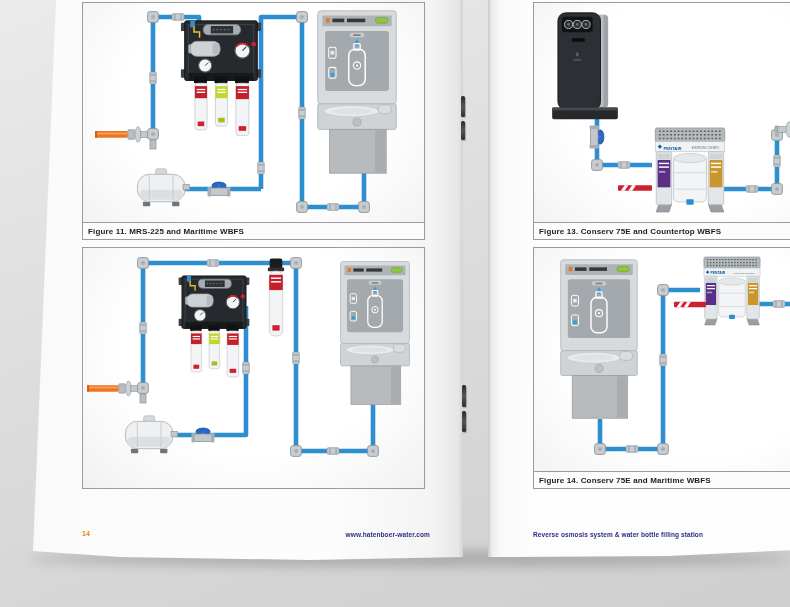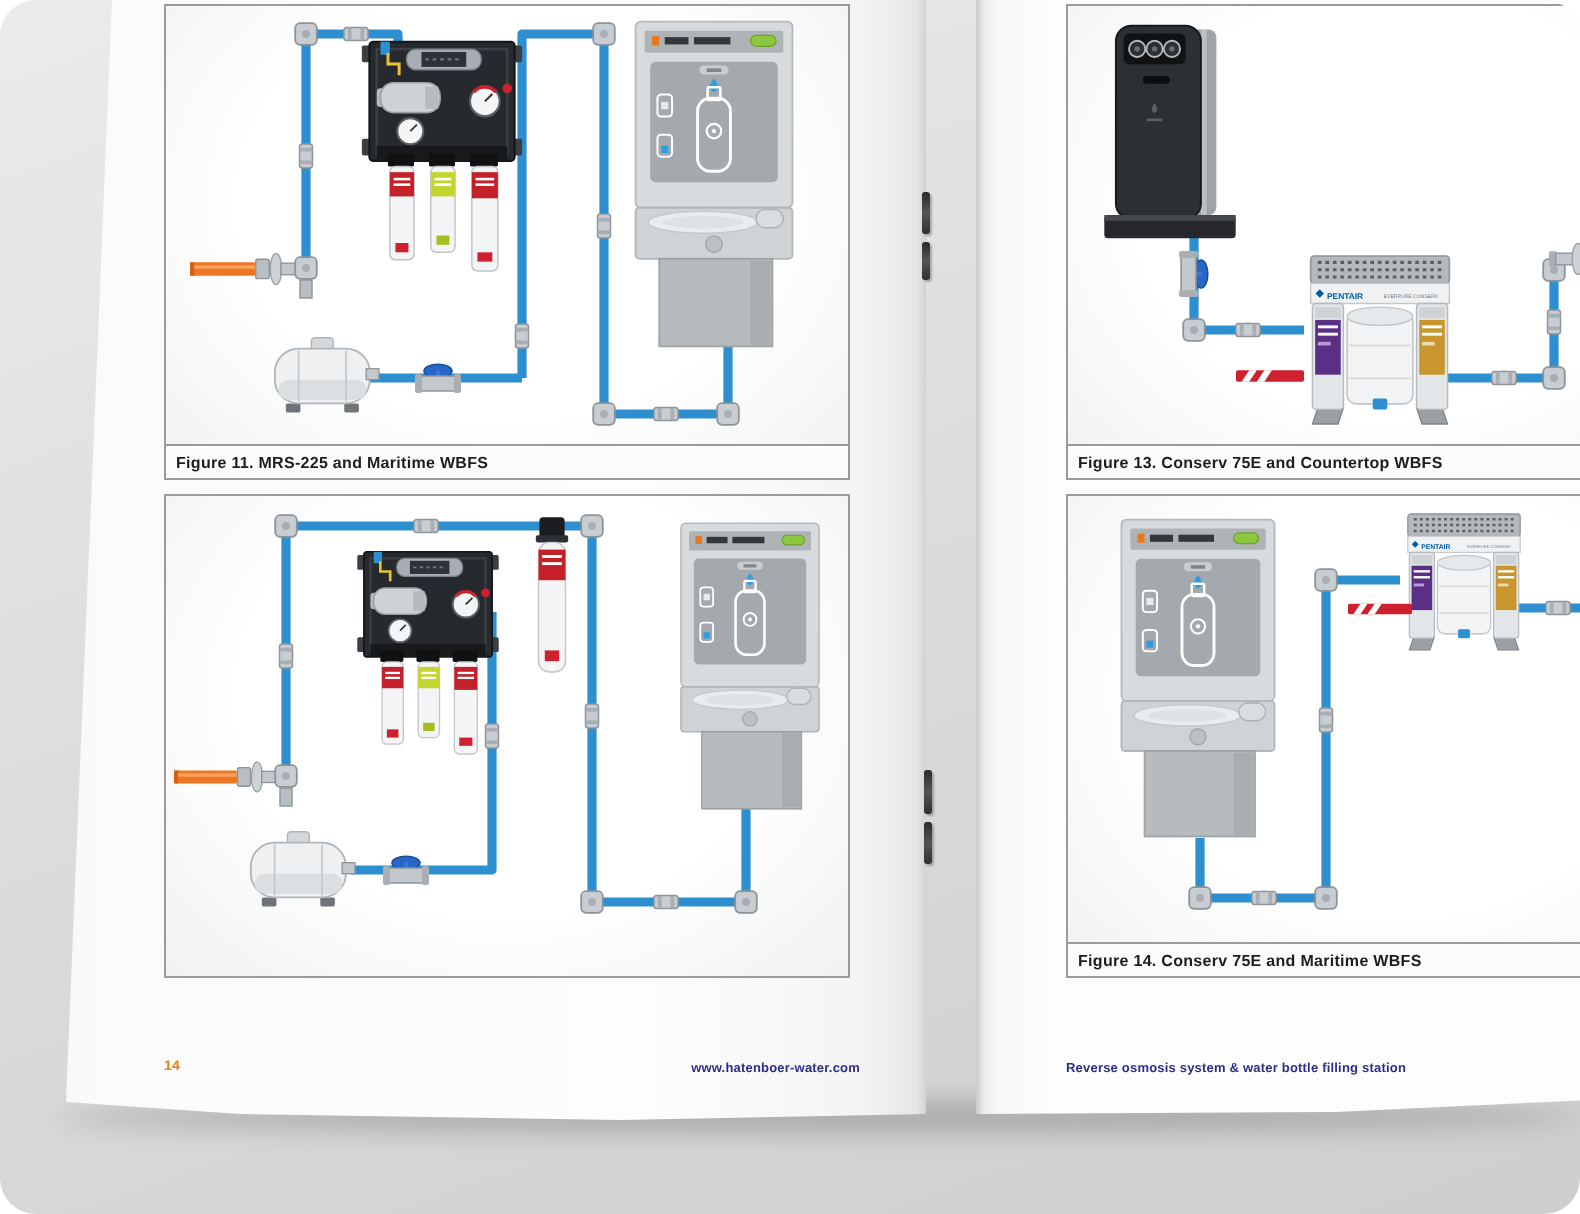--- a/index.html
+++ b/index.html
@@ -1,18 +1,18 @@
 <!DOCTYPE html>
 <html><head>
 <meta charset="utf-8">
 <style>
   html,body{margin:0;padding:0;}
   body{font-family:"Liberation Sans",sans-serif;}
   .scene{position:relative;width:790px;height:607px;overflow:hidden;
-         background:linear-gradient(160deg,#ebebeb 0%,#dedede 40%,#cecece 100%);border-radius:18px;}
+         background:linear-gradient(160deg,#ebebeb 0%,#dedede 40%,#cecece 100%);}
   .ground-shadow{position:absolute;left:30px;top:551px;width:760px;height:15px;
          background:rgba(0,0,0,0.20);filter:blur(6px);border-radius:50%;}
   .page{position:absolute;top:0;height:560px;}
   .page-left{left:0;width:463px;
          background:linear-gradient(90deg,#e6e6e6 0%,#f6f6f6 2.5%,#fbfbfb 12%,#fdfdfd 70%,#f4f4f4 93%,#e6e6e6 99%,#d2d2d2 100%);
          clip-path:polygon(56px 0px,463px 0px,463px 557px,310px 560px,120px 557px,33px 551px);}
   .page-right{left:488px;width:327px;
          background:linear-gradient(90deg,#c9c9c9 0%,#ececec 1.2%,#f8f8f8 3.5%,#fdfdfd 12%,#fdfdfd 100%);
          clip-path:polygon(0px 0px,327px 0px,327px 549px,180px 556px,0px 557px);}
   .staple{position:absolute;width:4px;border-radius:1.5px;

